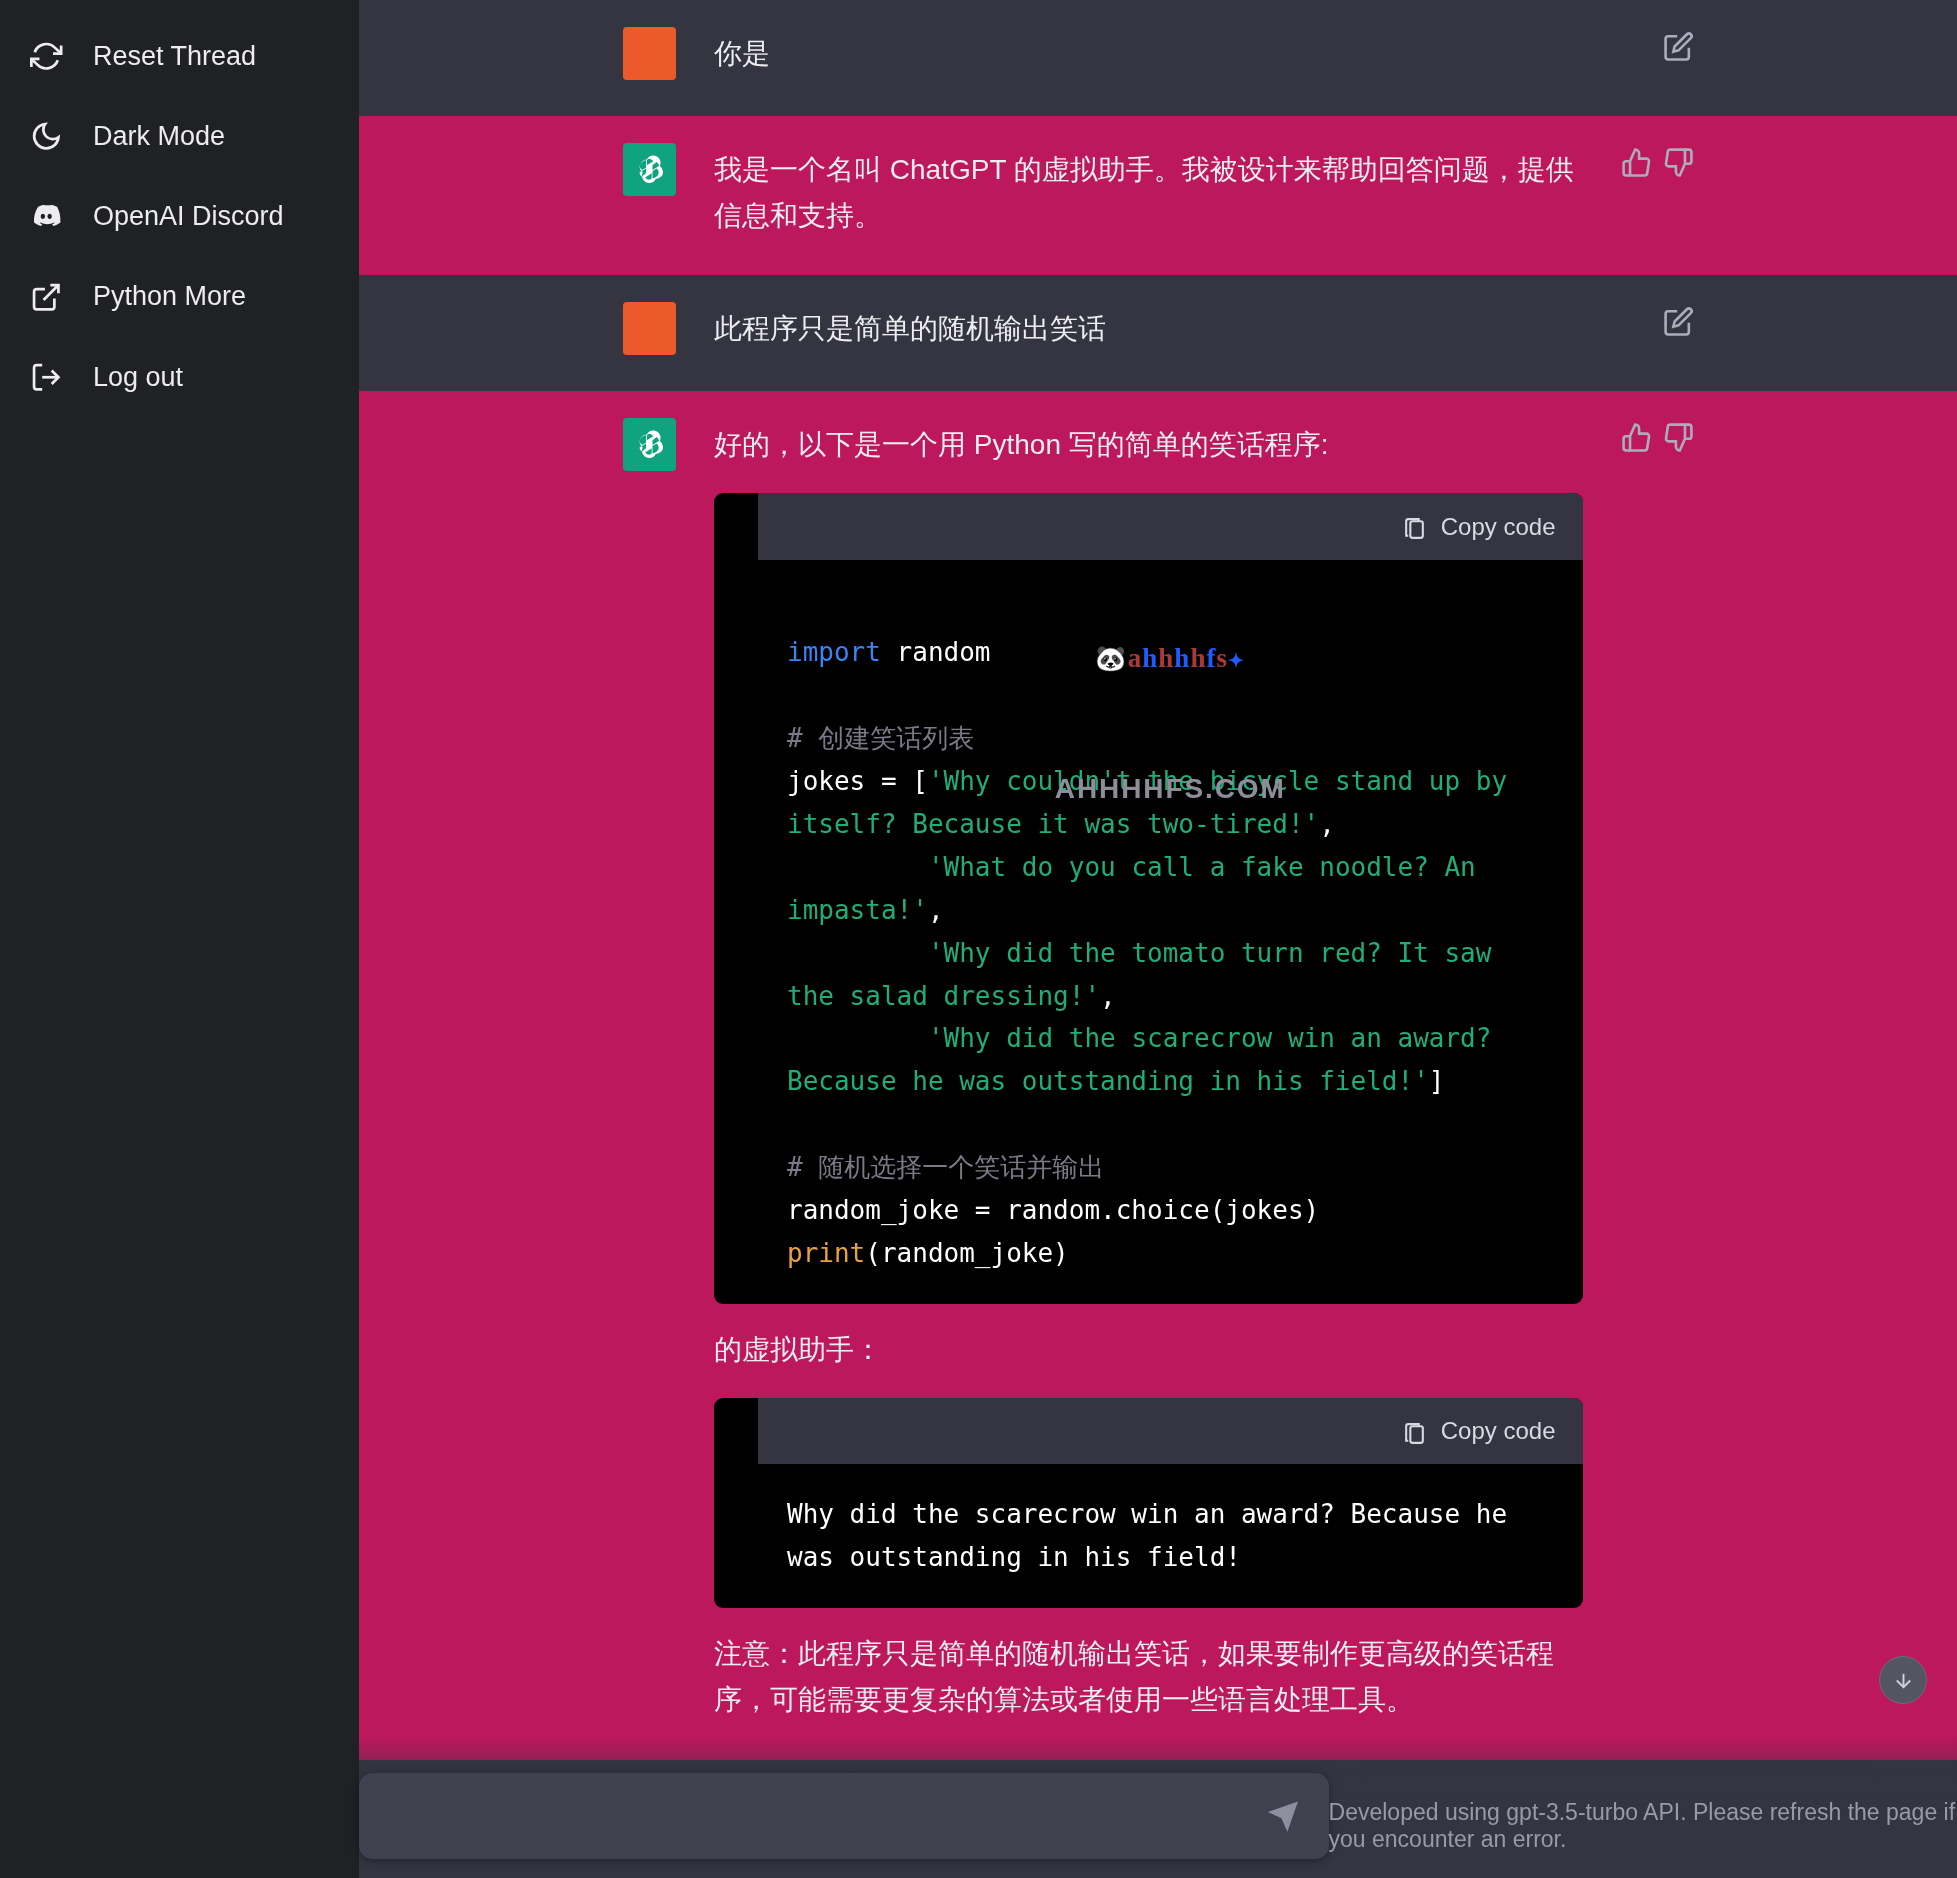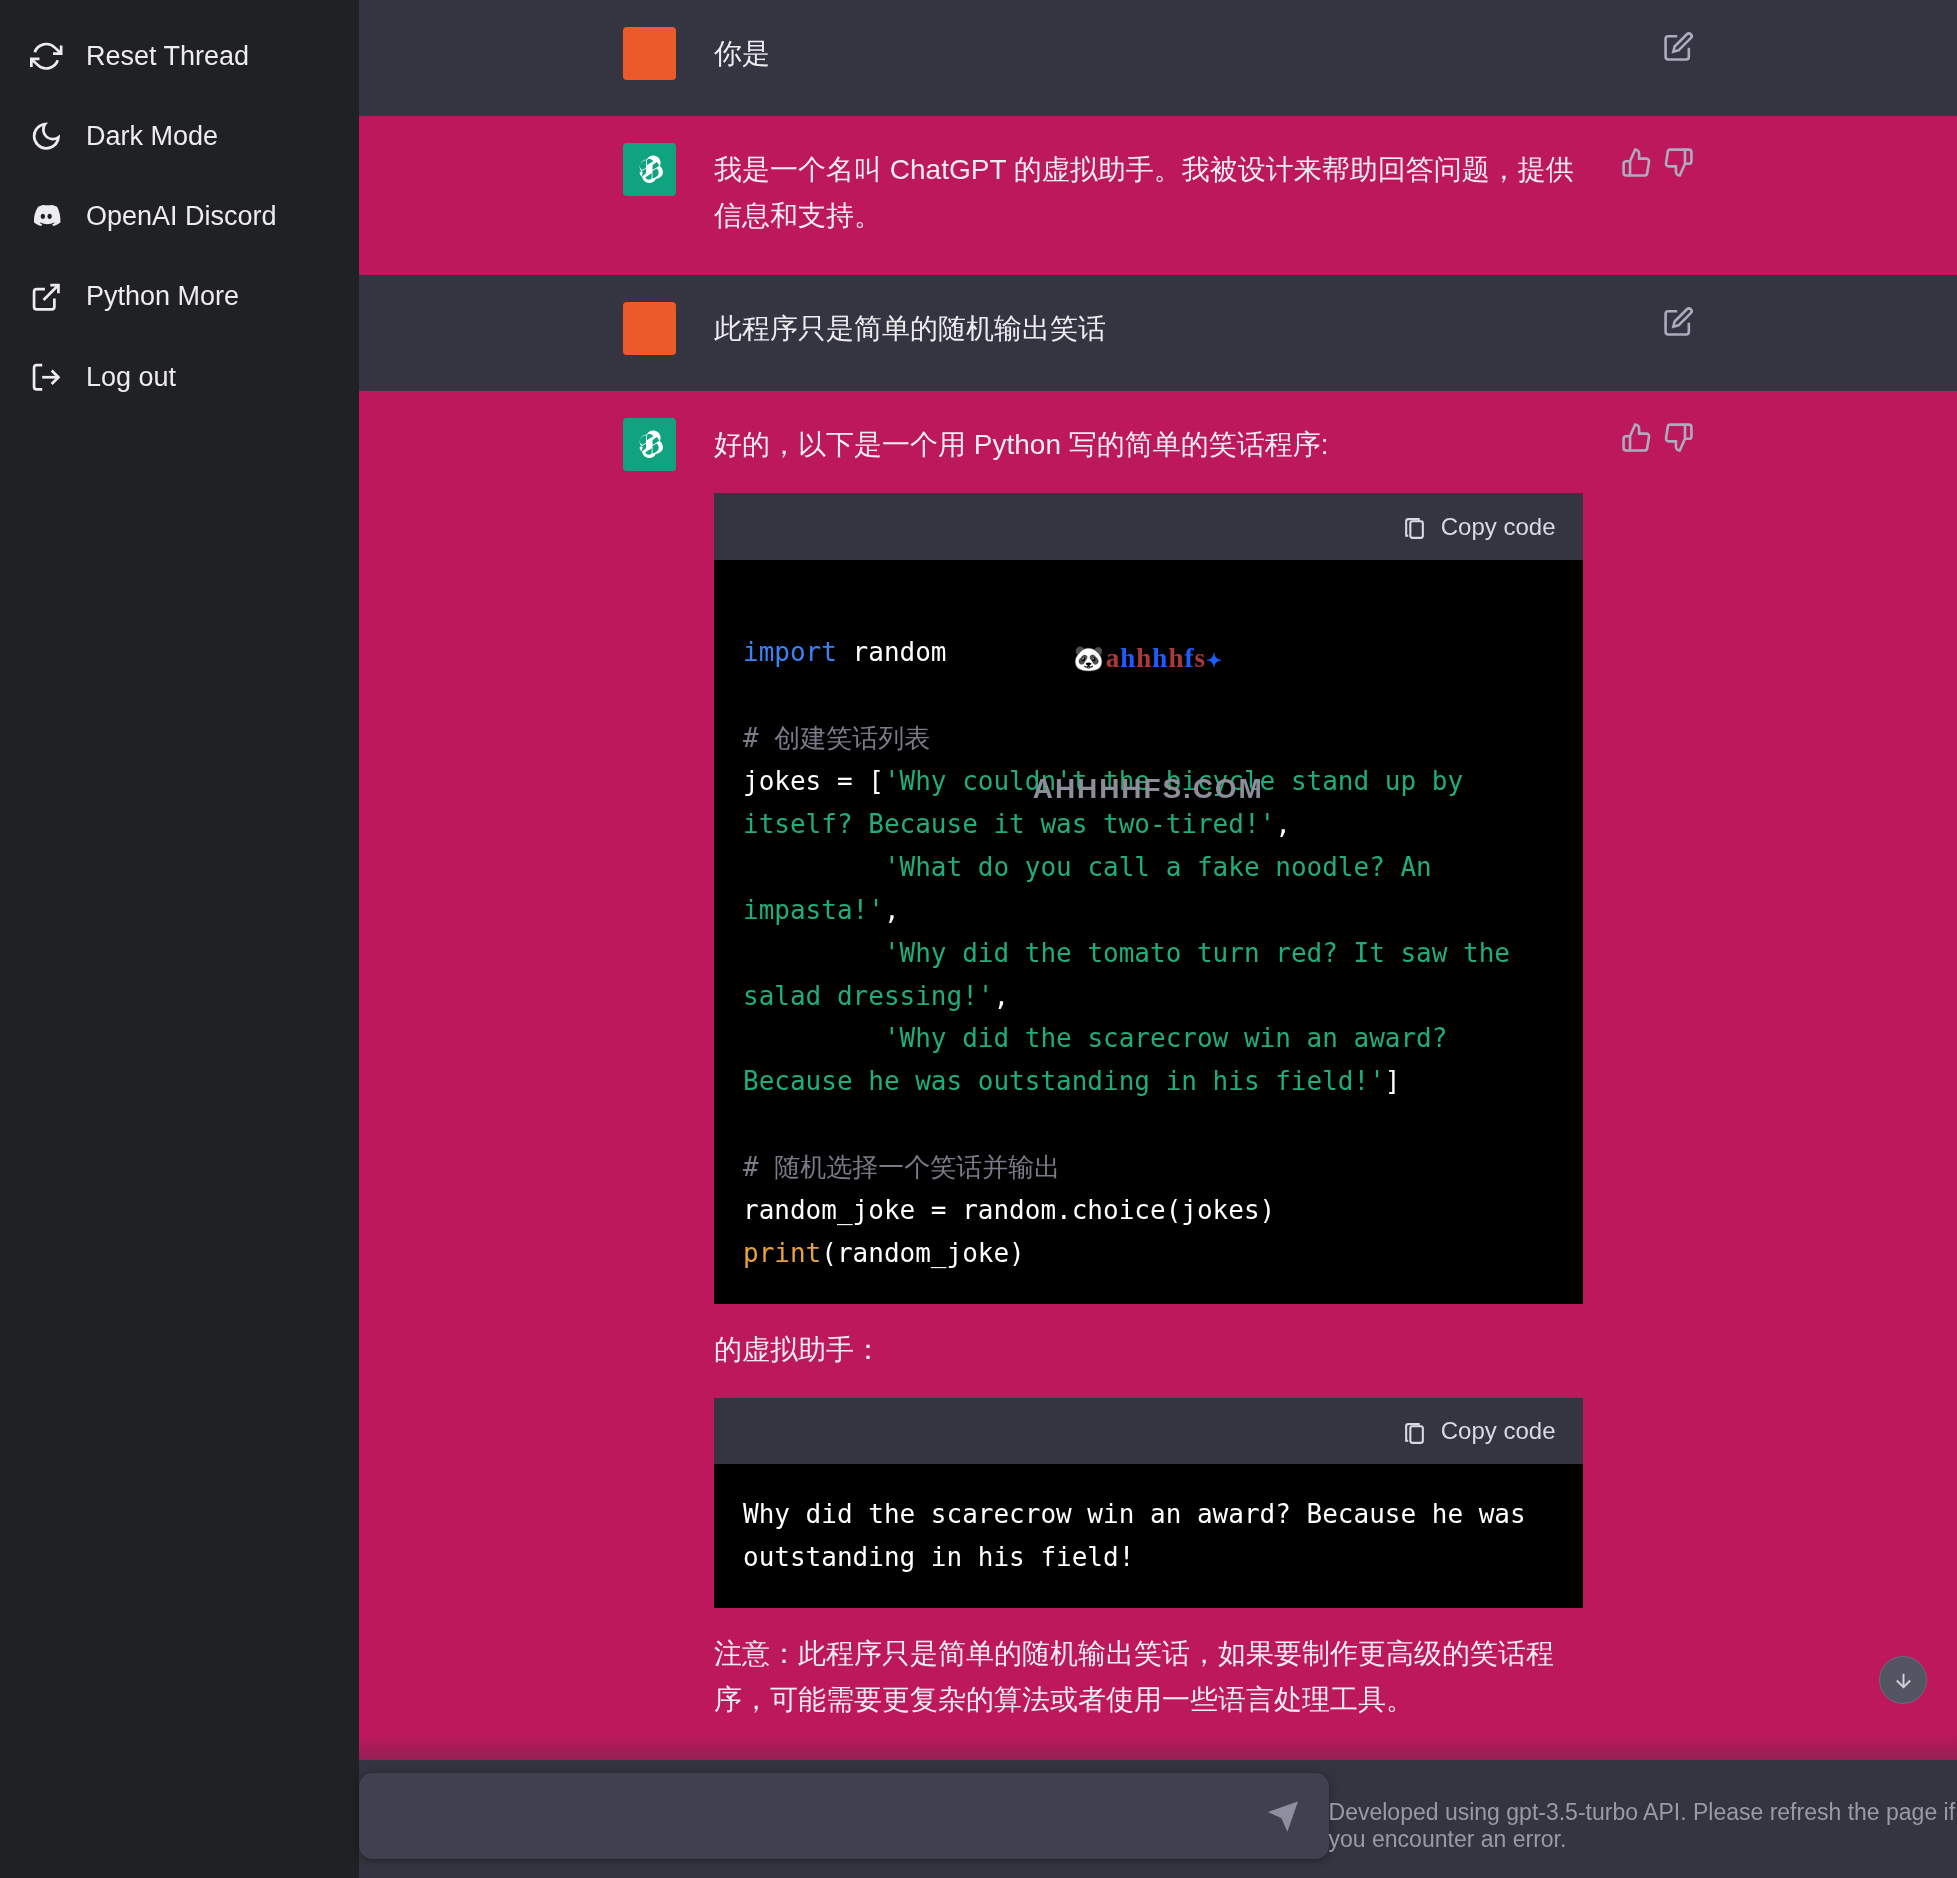--- a/index.html
+++ b/index.html
@@ -15,21 +15,21 @@
     width: 359px;
     background: #202123;
     padding: 19px 13.4px;
     display: flex;
     flex-direction: column;
     gap: 5.7px;
   }
   .sidebar-item {
     display: flex;
     align-items: center;
-    gap: 23px;
+    gap: 30px;
     padding: 21px 17px;
     border-radius: 9.6px;
     color: #ececf1;
     cursor: pointer;
     font-size: 27px;
   }
   .sidebar-icon {
     width: 32.5px;
     height: 32.5px;
     display: inline-flex;
@@ -90,23 +90,24 @@
     padding-top: 3.8px;
   }
   .action-btn {
     width: 31px; height: 31px;
     cursor: pointer;
     stroke: #acacbe; fill: none; stroke-width: 2;
   }
   
   .code-wrap {
     margin: 25px 0 9.6px;
-    border-radius: 0;
+    border-radius: 9px;
     overflow: hidden;
     background: #000;
+    padding-left: 44px;
   }
   .code-header {
     background: #343541;
     padding: 13.4px 27px;
     display: flex;
     justify-content: flex-end;
     align-items: center;
     gap: 13.4px;
     color: #d9d9e3;
     font-size: 24px;

